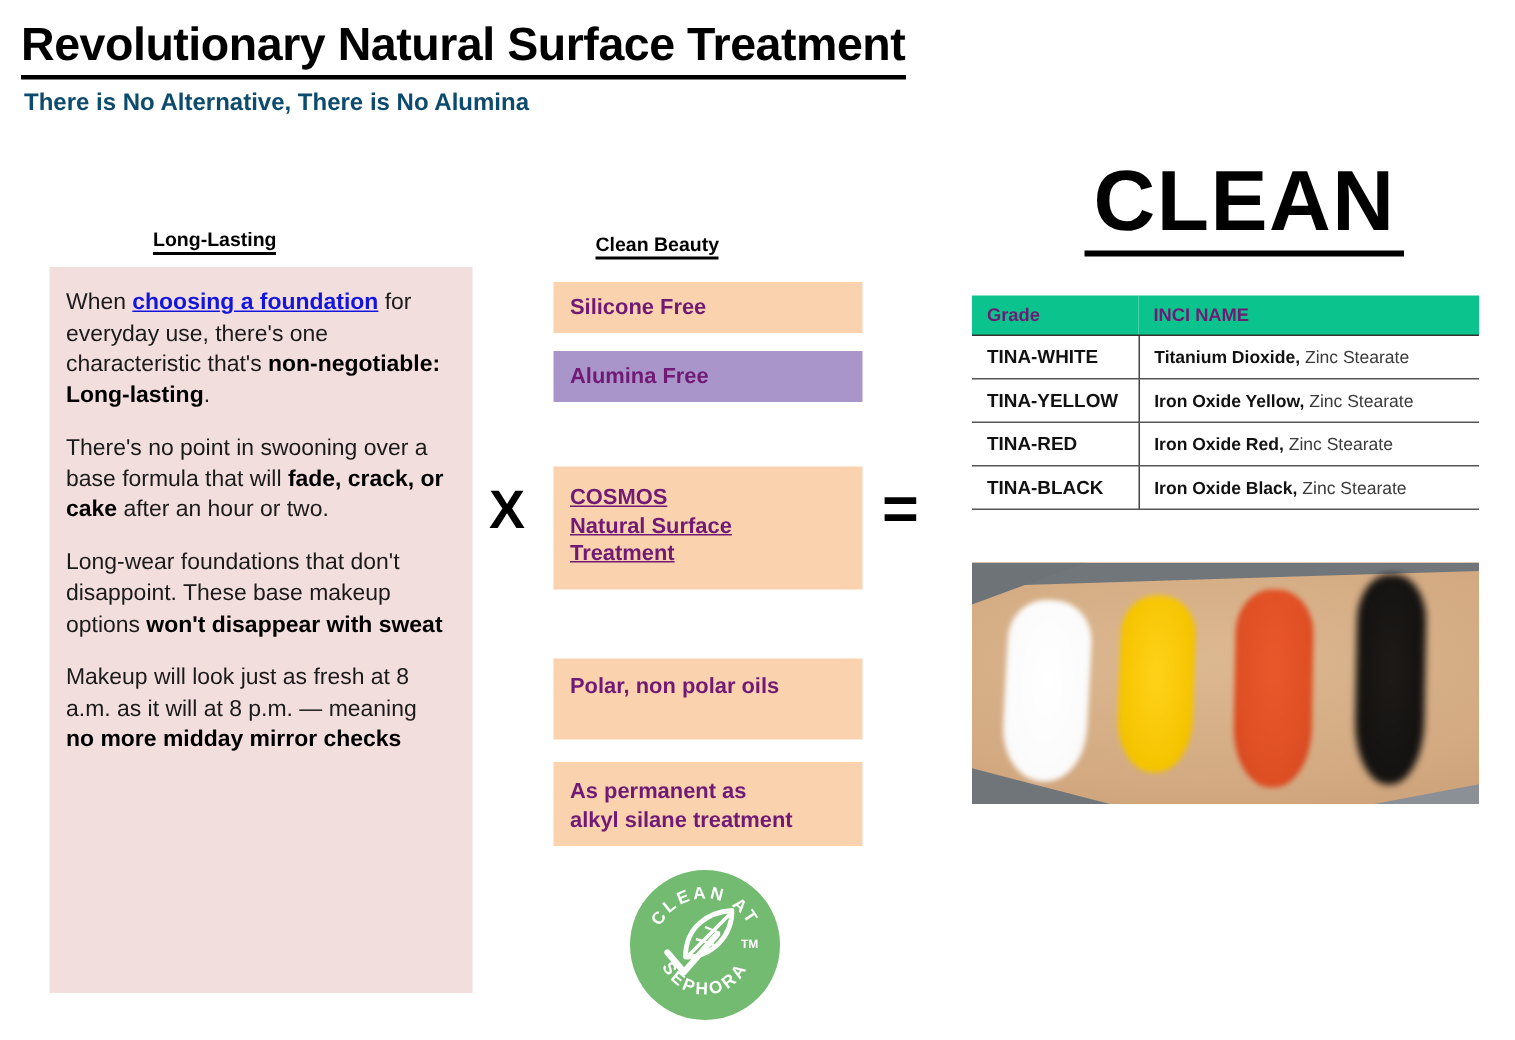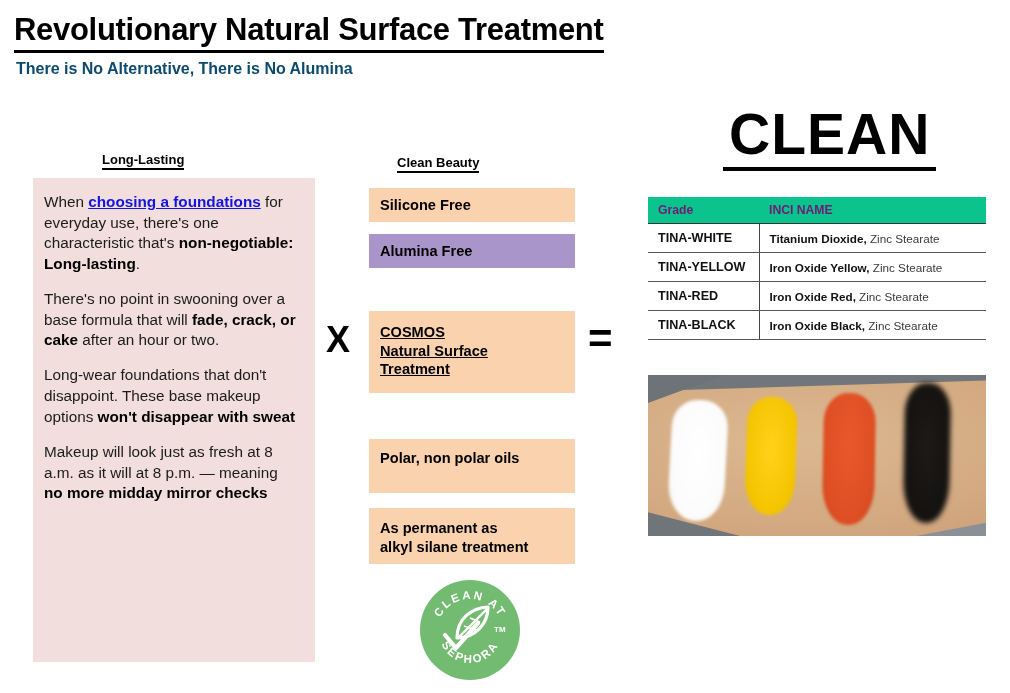--- a/index.html
+++ b/index.html
@@ -52,21 +52,21 @@
   .pink-panel b { font-weight: bold; color: #000; }
   .pink-panel .link {
     color: #1414e0; font-weight: bold; text-decoration: underline;
     cursor: pointer;
   }
 
   
   .mbox {
     position: absolute; left: 369px;
     width: 206px; background: #fad2ae;
-    font-size: 14.6px; font-weight: bold; color: #000000;
+    font-size: 14.6px; font-weight: bold; color: #701a75;
     line-height: 1.27; padding: 8px 11px;
   }
   #box-silicone { top: 188px; height: 34px; }
   #box-alumina  { top: 234px; height: 34px; background: #a995c9; }
   #box-cosmos   { top: 311px; height: 82px; padding-top: 12px; text-decoration: underline; }
   #box-disp     { top: 439px; height: 54px; padding-top: 10px; }
   #box-perm     { top: 508px; height: 56px; padding-top: 11px; }
 
   .op-symbol {
     position: absolute; font-size: 36px; font-weight: bold;
@@ -163,21 +163,21 @@
 <div id="slide">
 
   <div class="main-title">Revolutionary Natural Surface Treatment</div>
   <div class="sub-title">There is No Alternative, There is No Alumina</div>
 
   <div class="col-head left">Long-Lasting</div>
   <div class="col-head middle">Clean Beauty</div>
   <div class="tina-head">CLEAN</div>
 
   <div class="pink-panel">
-    <p><span>When </span><span class="link">choosing a foundations</span><span> for everyday use, there's one characteristic that's </span><b>non-negotiable: Long-lasting</b><span>.</span></p>
+    <p><span>When </span><span class="link">choosing a foundation</span><span> for everyday use, there's one characteristic that's </span><b>non-negotiable: Long-lasting</b><span>.</span></p>
 
     <p><span>There's no point in swooning over a base formula that will </span><b>fade, crack, or cake</b><span> after an hour or two.</span></p>
 
     <p><span>Long-wear foundations that don't disappoint. These base makeup options </span><b>won't disappear with sweat</b></p>
 
     <p><span>Makeup will look just as fresh at 8 a.m. as it will at 8 p.m. — meaning </span><b>no more midday mirror checks</b></p>
   </div>
 
   <div class="op-symbol" id="op-times">X</div>
   <div class="op-symbol" id="op-equals">=</div>

